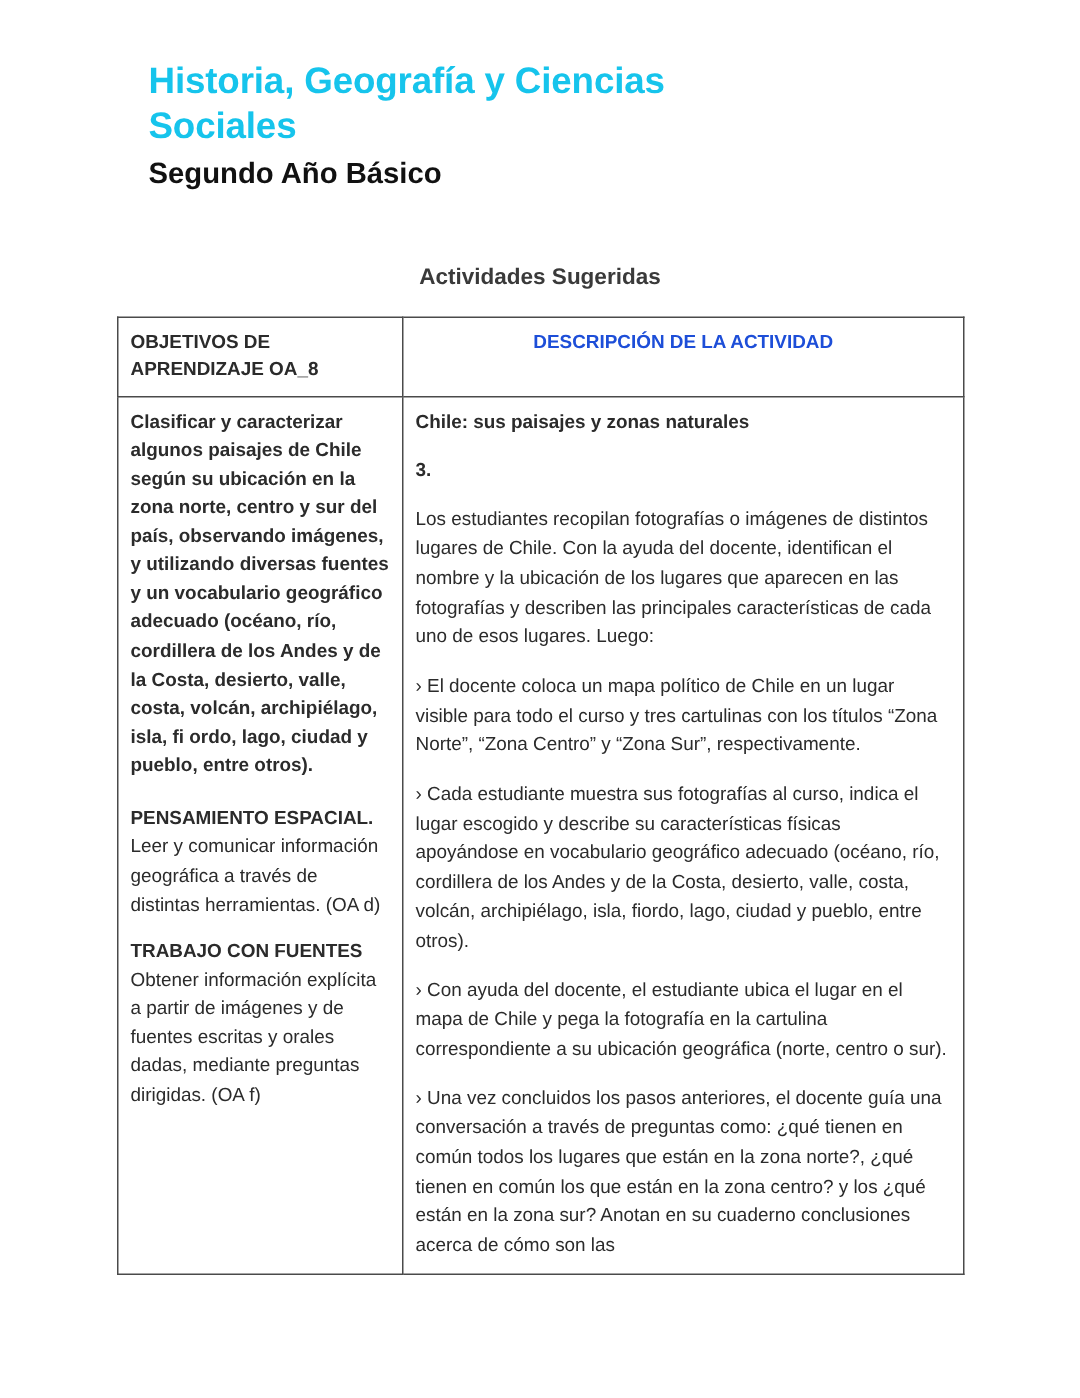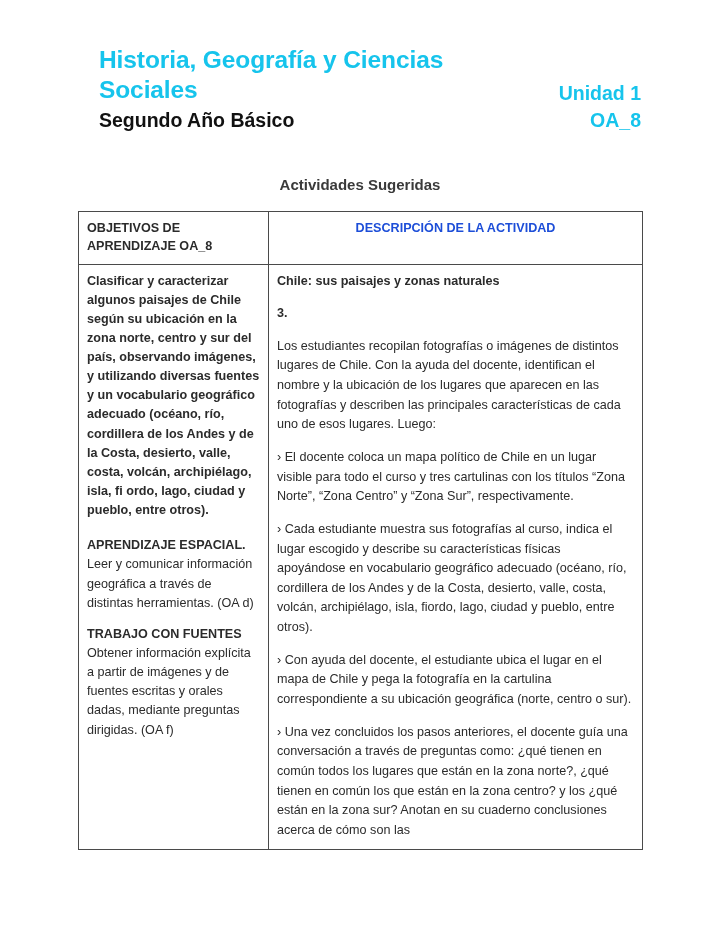--- a/index.html
+++ b/index.html
@@ -169,24 +169,20 @@
 </head>
 <body>
 
 <div class="page">
 
   <div class="doc-header">
     <div class="header-grid">
       <div class="header-left">
         <div class="subject-title">Historia, Geografía y Ciencias Sociales</div>
         <div class="grade-title">Segundo Año Básico</div>
-      </div>
-      <div class="header-right">
-        <div class="unit-label">Unidad 1</div>
-        <div class="oa-label">OA_8</div>
       </div>
     </div>
   </div>
 
   <div class="section-heading">Actividades Sugeridas</div>
 
   <table class="activities-table">
     <colgroup>
       <col class="col-objectives">
       <col class="col-description">
@@ -195,21 +191,21 @@
       <tr>
         <th class="th-objectives">OBJETIVOS DE APRENDIZAJE OA_8</th>
         <th class="th-description">DESCRIPCIÓN DE LA ACTIVIDAD</th>
       </tr>
     </thead>
     <tbody>
       <tr>
         <td class="cell-objectives">
           <p class="oa-statement">Clasificar y caracterizar algunos paisajes de Chile según su ubicación en la zona norte, centro y sur del país, observando imágenes, y utilizando diversas fuentes y un vocabulario geográfico adecuado (océano, río, cordillera de los Andes y de la Costa, desierto, valle, costa, volcán, archipiélago, isla, fi ordo, lago, ciudad y pueblo, entre otros).</p>
           <p class="skill-block">
-            <span class="skill-name">APRENDIZAJE ESPACIAL.</span><span> Leer y comunicar información geográfica a través de distintas herramientas. (OA d)</span>
+            <span class="skill-name">PENSAMIENTO ESPACIAL.</span><span> Leer y comunicar información geográfica a través de distintas herramientas. (OA d)</span>
           </p>
           <p class="skill-block">
             <span class="skill-name">TRABAJO CON FUENTES</span><span> Obtener información explícita a partir de imágenes y de fuentes escritas y orales dadas, mediante preguntas dirigidas. (OA f)</span>
           </p>
         </td>
         <td class="cell-description">
           <p class="activity-title">Chile: sus paisajes y zonas naturales</p>
           <p class="activity-number">3.</p>
           <p class="activity-intro">Los estudiantes recopilan fotografías o imágenes de distintos lugares de Chile. Con la ayuda del docente, identifican el nombre y la ubicación de los lugares que aparecen en las fotografías y describen las principales características de cada uno de esos lugares. Luego:</p>
 

